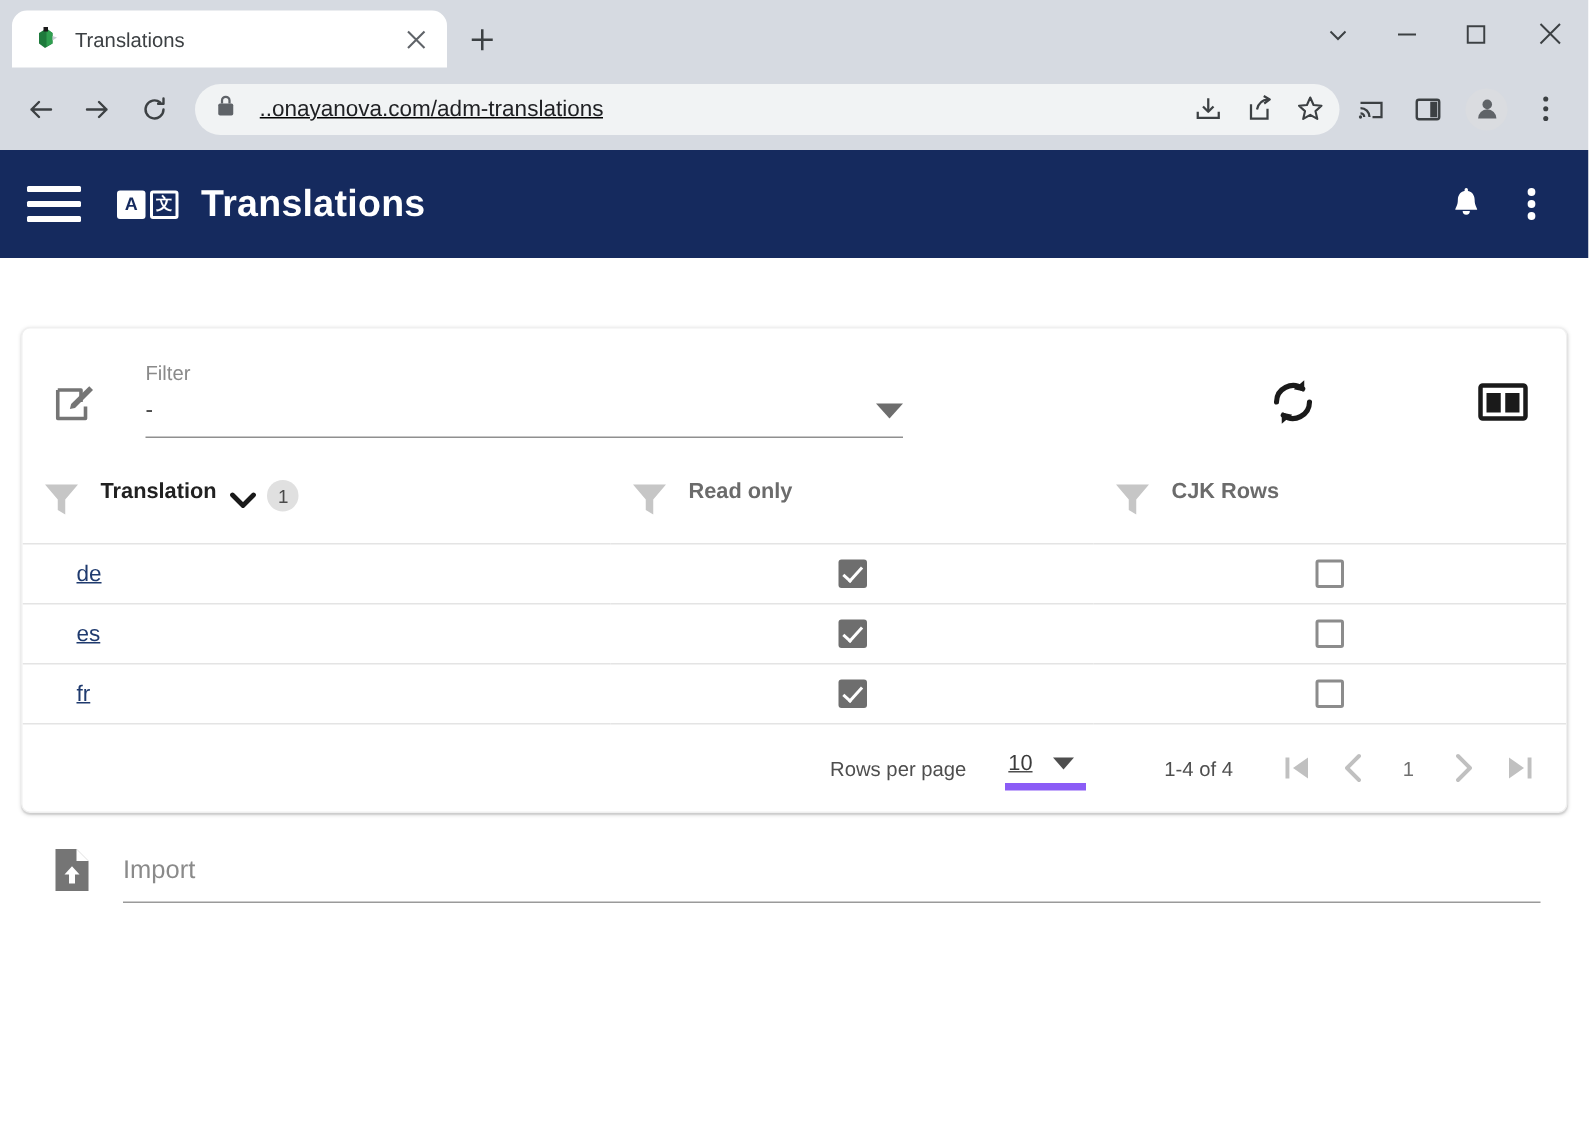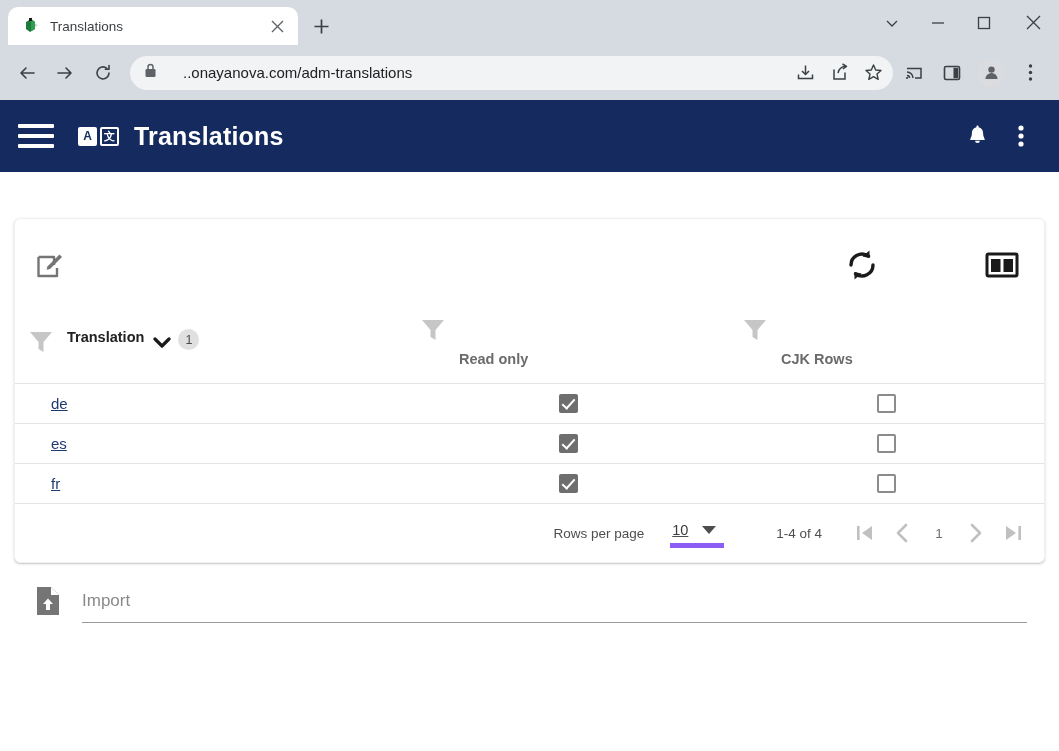--- a/index.html
+++ b/index.html
@@ -66,22 +66,23 @@
     display: flex; align-items: center; justify-content: center;
     color: #3c4043; border-radius: 50%;
     flex: 0 0 auto;
   }
   .omnibox {
     flex: 1 1 auto; height: 34px;
     background: #f1f3f4; border-radius: 18px;
     display: flex; align-items: center;
     margin: 0 8px 0 6px;
     padding: 0 14px;
-    gap: 26px;
+    gap: 16px;
     min-width: 0;
+    text-decoration: underline;
   }
   .omnibox-url {
     font-size: 15px; color: #202124;
     white-space: nowrap; overflow: hidden; text-overflow: ellipsis;
   }
   .omni-actions {
     display: flex; align-items: center;
     background: #f1f3f4; border-radius: 18px;
     height: 34px; padding: 0 3px;
     margin-left: -48px;
@@ -173,21 +174,21 @@
     text-align: left;
     padding: 14px 0 16px 0;
     border-bottom: 1px solid #e4e4e4;
     font-size: 14.5px;
     font-weight: bold;
     vertical-align: middle;
   }
   .th-inner { display: flex; gap: 0; }
   .funnel { flex: 0 0 52px; display: flex; justify-content: center; color: #c6c6c6; }
   .th-label-active { color: #212121; }
-  .th-label-inactive { color: #6b6b6b; font-weight: bold; margin-top: 34px; }
+  .th-label-inactive { color: #6b6b6b; font-weight: bold; }
   .sort-chevron { margin: 0 7px 0 9px; display: flex; align-items: center; color: #1a1a1a; }
   .sort-badge {
     width: 21px; height: 21px; border-radius: 50%;
     background: #e0e0e0; color: #4a4a4a;
     font-size: 12.5px; font-weight: normal;
     display: flex; align-items: center; justify-content: center;
   }
   tbody td {
     border-bottom: 1px solid #e4e4e4;
     height: 40px;
@@ -432,20 +433,27 @@
 
 <div class="page-body">
   <div class="card">
 
     <div class="card-toolbar">
       <div class="edit-icon-wrap">
         <svg width="30" height="30" viewBox="0 0 30 30">
           <path d="M3.5 6 H19 V14 M3.5 6 V25 H22 V17" stroke="#757575" stroke-width="2.4" fill="none" stroke-linejoin="round"></path>
           <path d="M24.5 3.5 L27 6 L15 18 L11.6 18.7 L12.4 15.4 Z" fill="#757575"></path>
         </svg>
+      </div>
+      <div class="filter-field">
+        <div class="filter-label">Filter</div>
+        <div class="filter-select">
+          <span class="filter-value">-</span>
+          <span class="caret-down"></span>
+        </div>
       </div>
       <div class="toolbar-spacer"></div>
       <div class="card-action refresh">
         <svg width="34" height="34" viewBox="0 0 34 34">
           <path d="M6 17 a11 11 0 0 1 17.5 -8.8" stroke="#1a1a1a" stroke-width="3.4" fill="none" stroke-linecap="round"></path>
           <path d="M28 17 a11 11 0 0 1 -17.5 8.8" stroke="#1a1a1a" stroke-width="3.4" fill="none" stroke-linecap="round"></path>
           <path d="M24.5 2.5 L24.5 10 L17.5 8.5 Z" fill="#1a1a1a"></path>
           <path d="M9.5 31.5 L9.5 24 L16.5 25.5 Z" fill="#1a1a1a"></path>
         </svg>
       </div>

